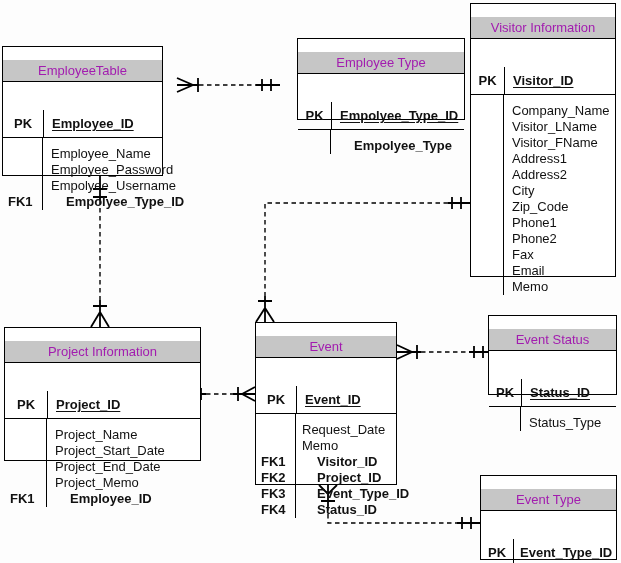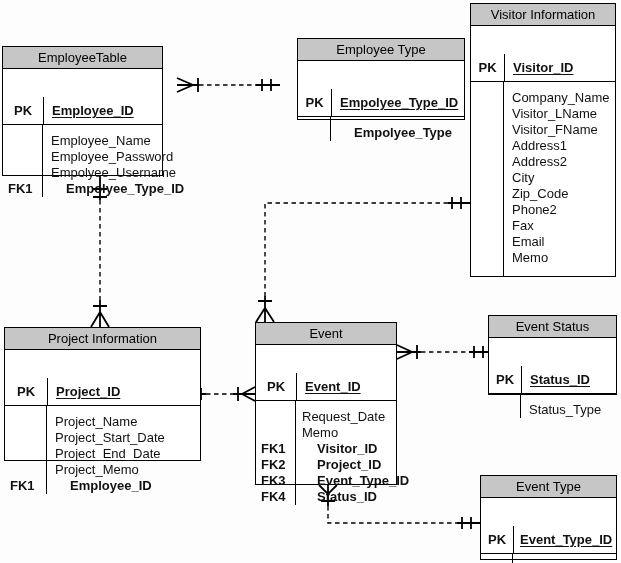--- a/index.html
+++ b/index.html
@@ -11,21 +11,21 @@
   .lines{position:absolute;left:0;top:0;pointer-events:none;}
   .lines path{fill:none;stroke:#000;}
   .lines .dash{stroke-width:1.4;stroke-dasharray:4.5 3.5;}
   .lines .solid{stroke-width:1.8;}
   .table{
     position:absolute;box-sizing:border-box;background:#fff;
     border:1.5px solid #000;display:flex;flex-direction:column;
   }
   .ttl{
     height:21px;flex:0 0 21px;background:#c6c6c6;border-bottom:1.5px solid #000;
-    display:flex;align-items:center;justify-content:center;color:#000000;
+    display:flex;align-items:center;justify-content:center;color:#a21caf;margin-top:13px;
   }
   .pkrow{height:27px;flex:0 0 27px;border-bottom:1.5px solid #000;display:flex;margin-top:28px;}
   .kc{
     width:var(--kw,40px);flex:0 0 var(--kw,40px);border-right:1.5px solid #000;
     display:flex;align-items:center;justify-content:center;font-weight:bold;
   }
   .pkf{
     flex:1;display:flex;align-items:center;padding-left:8px;font-weight:bold;
     text-decoration:underline;text-underline-offset:2px;
   }
@@ -117,20 +117,21 @@
     <div class="tbody">
       <div class="kc2"></div>
       <div class="fc2">
         <div class="fl">Company_Name</div>
         <div class="fl">Visitor_LName</div>
         <div class="fl">Visitor_FName</div>
         <div class="fl">Address1</div>
         <div class="fl">Address2</div>
         <div class="fl">City</div>
         <div class="fl">Zip_Code</div>
+        <div class="fl">Phone1</div>
         <div class="fl">Phone2</div>
         <div class="fl">Fax</div>
         <div class="fl">Email</div>
         <div class="fl">Memo</div>
       </div>
     </div>
   </div>
 
   <div class="table" style="left:4px;top:327px;width:197px;height:134px;--kw:42px">
     <div class="ttl">Project Information</div>

